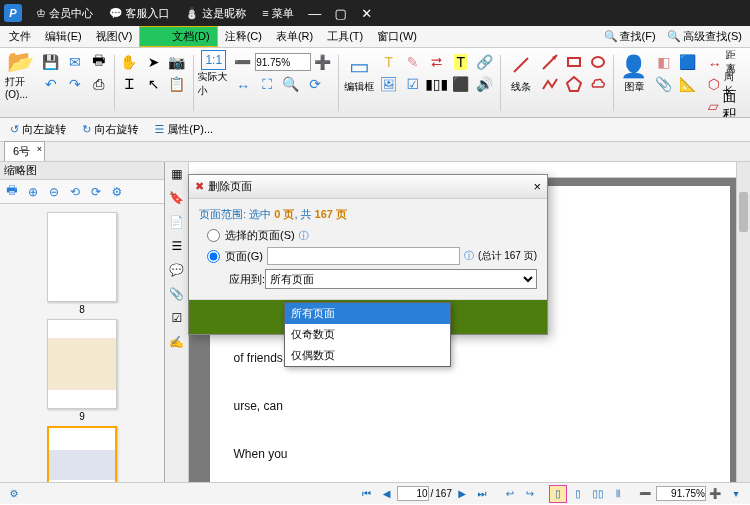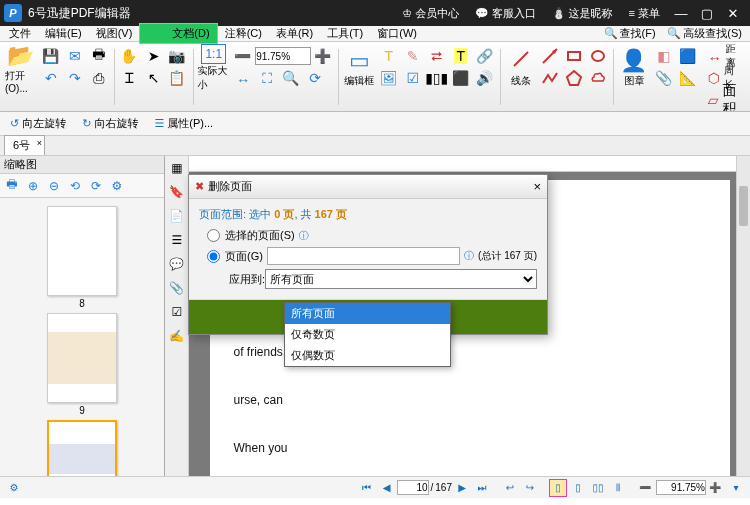--- a/index.html
+++ b/index.html
@@ -5,21 +5,21 @@
 * { box-sizing: border-box; margin: 0; padding: 0; font-family: "Microsoft YaHei", sans-serif; }
 body { width: 750px; height: 505px; background: #fff; font-size: 11px; overflow: hidden; position: relative; }
 
 .titlebar { height: 26px; background: #222; color: #fff; display: flex; align-items: center; padding: 0 4px; }
 .titlebar .logo { width: 18px; height: 18px; background: #2a7fd6; border-radius: 3px; margin-right: 6px; display: flex; align-items: center; justify-content: center; color: #fff; font-weight: bold; font-style: italic; }
 .titlebar .title { flex: 1; font-size: 12px; }
 .titlebar .tbtn { padding: 0 8px; height: 26px; display: flex; align-items: center; cursor: pointer; font-size: 11px; }
 .titlebar .tbtn .ic { margin-right: 3px; font-size: 11px; }
 .titlebar .winbtn { width: 26px; height: 26px; display: flex; align-items: center; justify-content: center; cursor: pointer; font-size: 13px; }
 
-.menubar { height: 16px; background: #f5f5f5; border-bottom: 1px solid #ccc; display: flex; align-items: center; padding: 0 2px; }
+.menubar { height: 22px; background: #f5f5f5; border-bottom: 1px solid #ccc; display: flex; align-items: center; padding: 0 2px; }
 .menubar .mitem { padding: 2px 7px; cursor: pointer; font-size: 11px; }
 .menubar .mitem.active { background: #22c55e; border: 1px solid #e6b800; padding-left: 32px; }
 .menubar .spacer { flex: 1; }
 .menubar .mright { padding: 2px 6px; cursor: pointer; display: flex; align-items: center; }
 .menubar .mright .ic { margin-right: 2px; }
 
 .ribbon { height: 70px; background: linear-gradient(#fefefe, #eaeaea); border-bottom: 1px solid #bbb; display: flex; align-items: flex-start; padding: 3px 4px; overflow: hidden; }
 .rbtn { width: 22px; height: 22px; margin: 1px; display: flex; align-items: center; justify-content: center; cursor: pointer; border-radius: 2px; font-size: 14px; }
 .rbtn.wide { width: auto; padding: 0 4px; }
 .rbig { width: 40px; height: 44px; display: flex; flex-direction: column; align-items: center; justify-content: center; cursor: pointer; margin: 1px; border-radius: 2px; }
@@ -86,21 +86,20 @@
 .dropdown .dd { padding: 3px 6px; font-size: 11px; cursor: pointer; }
 .dropdown .dd.sel { background: #2a7fd6; color: #fff; }
 
 svg.shape { width: 18px; height: 18px; }
 </style>
 </head>
 <body>
 
 <div class="titlebar">
   <div class="logo">P</div>
-  <div class="title">6号迅捷PDF编辑器</div>
   <div class="tbtn">
       <span class="ic">♔</span>
       <span>会员中心</span>
     </div>
   <div class="tbtn">
       <span class="ic">💬</span>
       <span>客服入口</span>
     </div>
   <div class="tbtn">
       <span class="ic">⛄</span>

